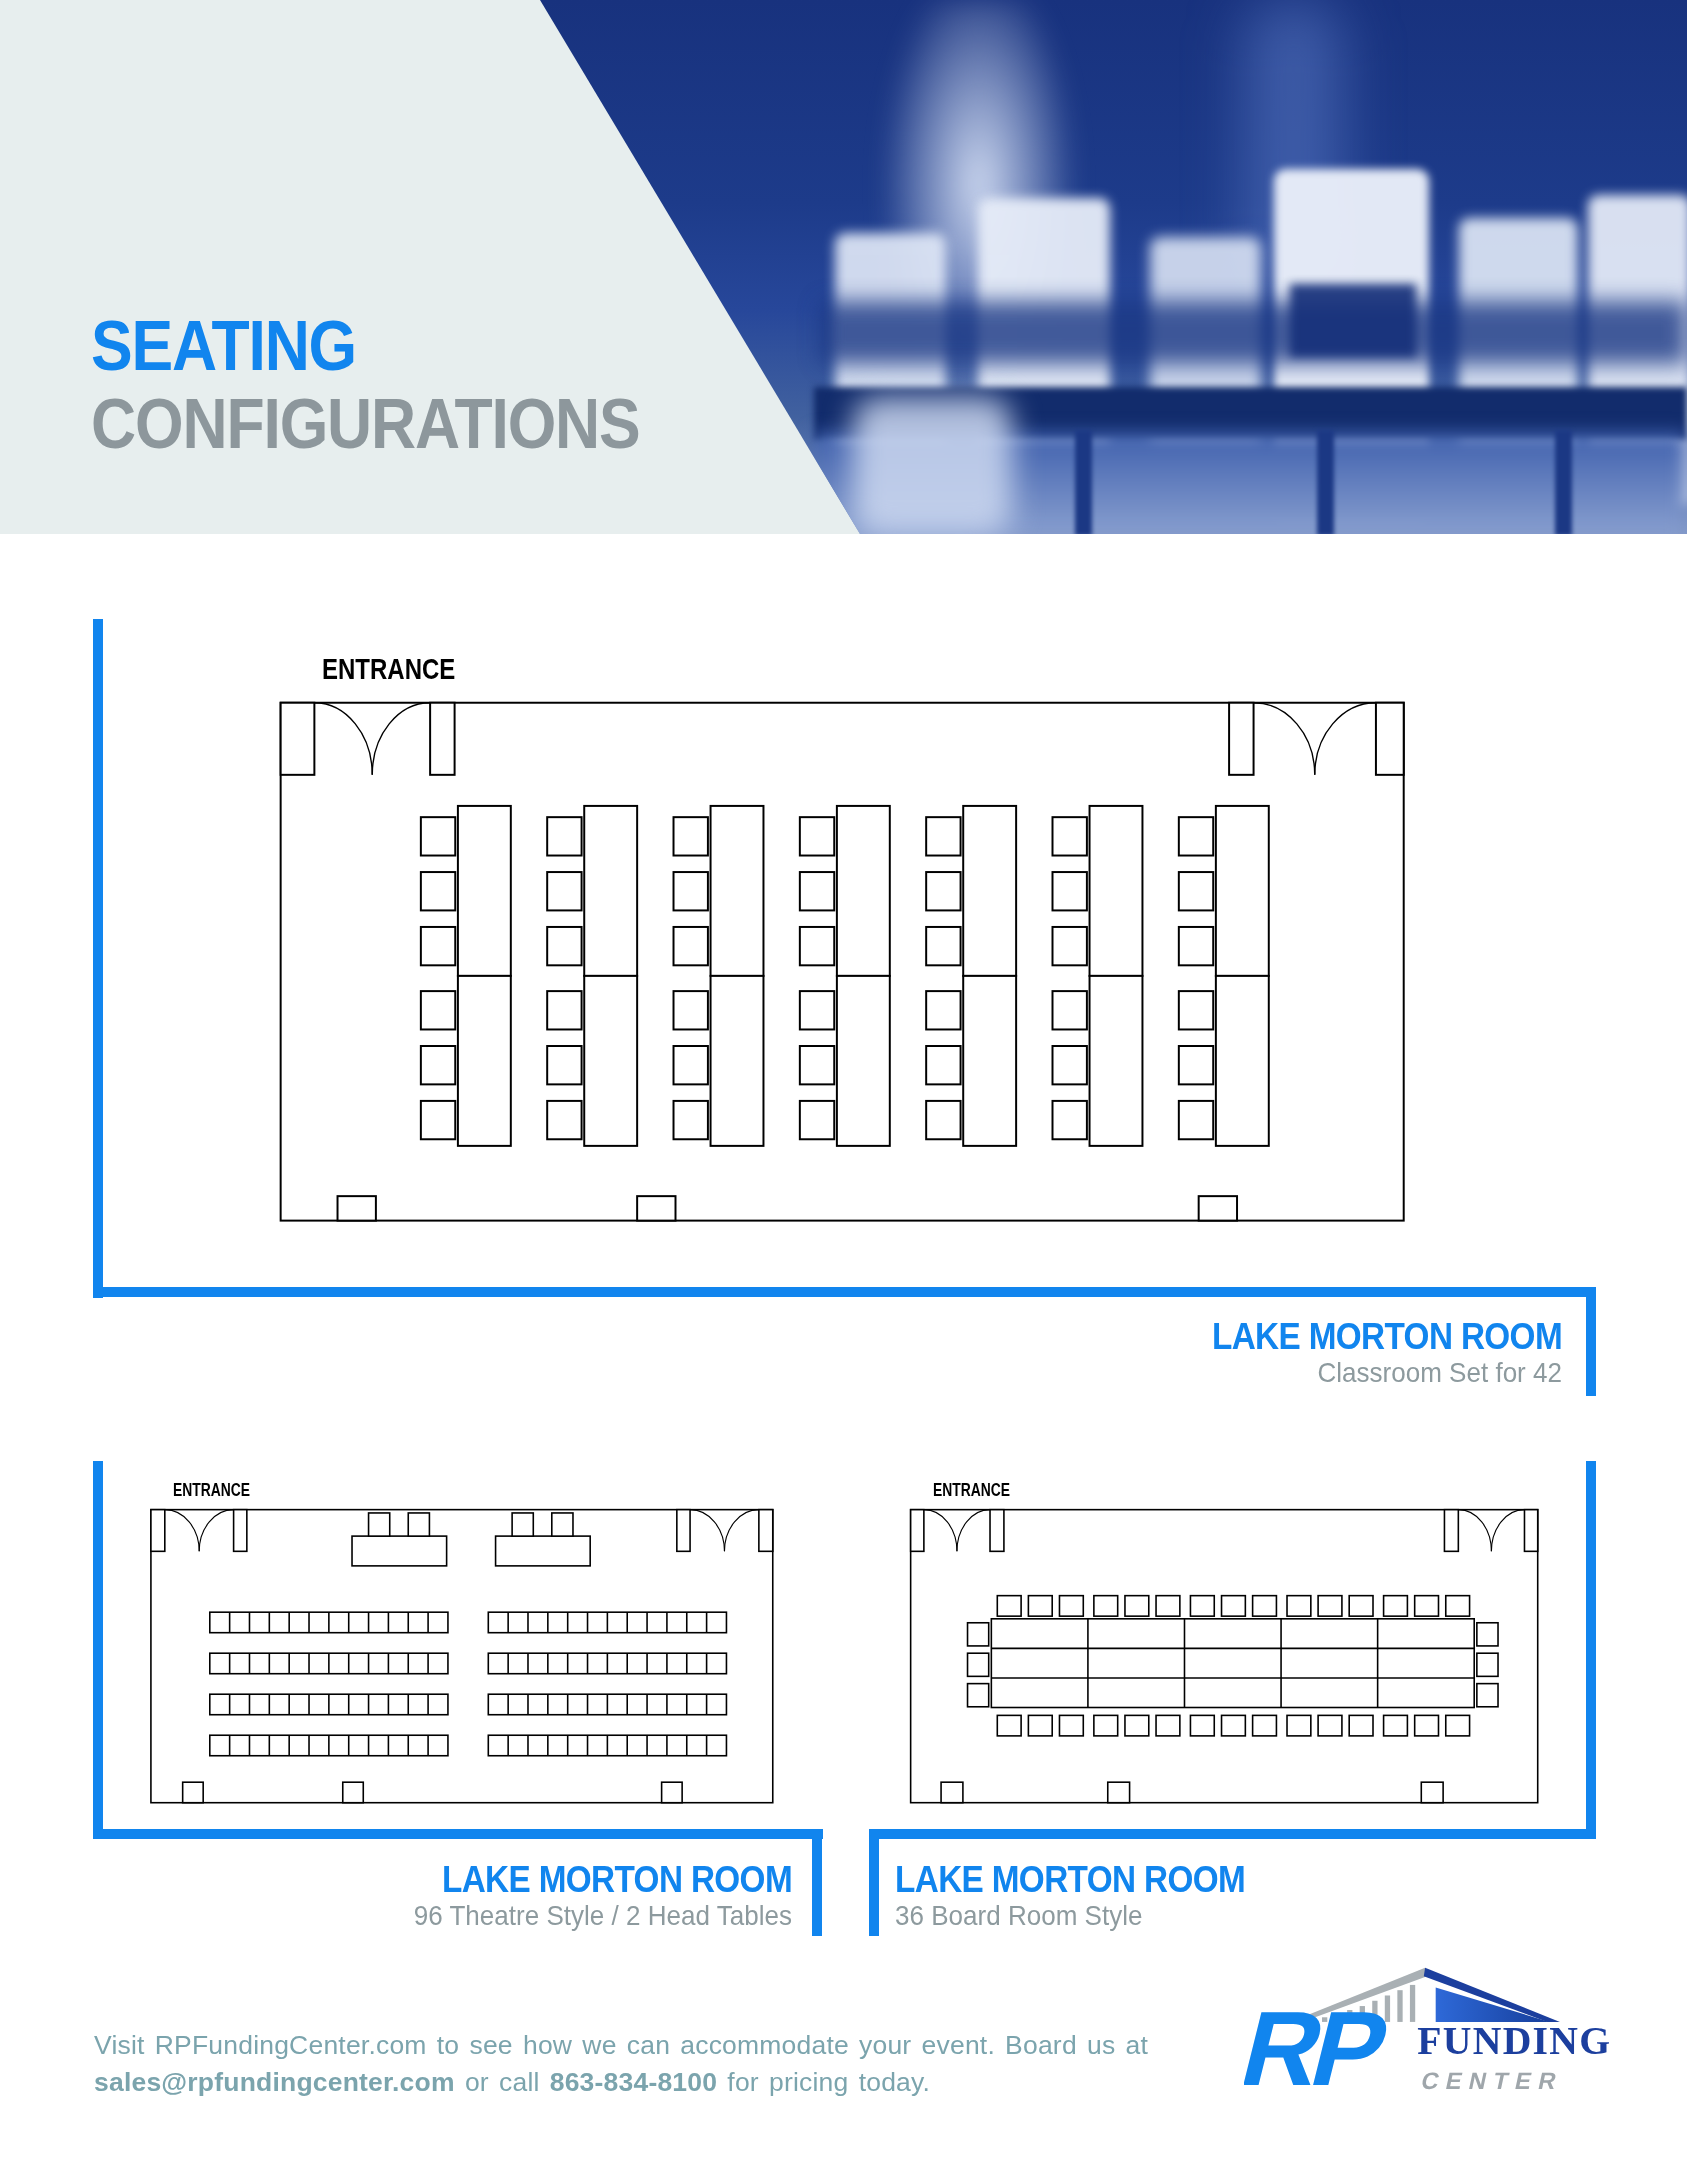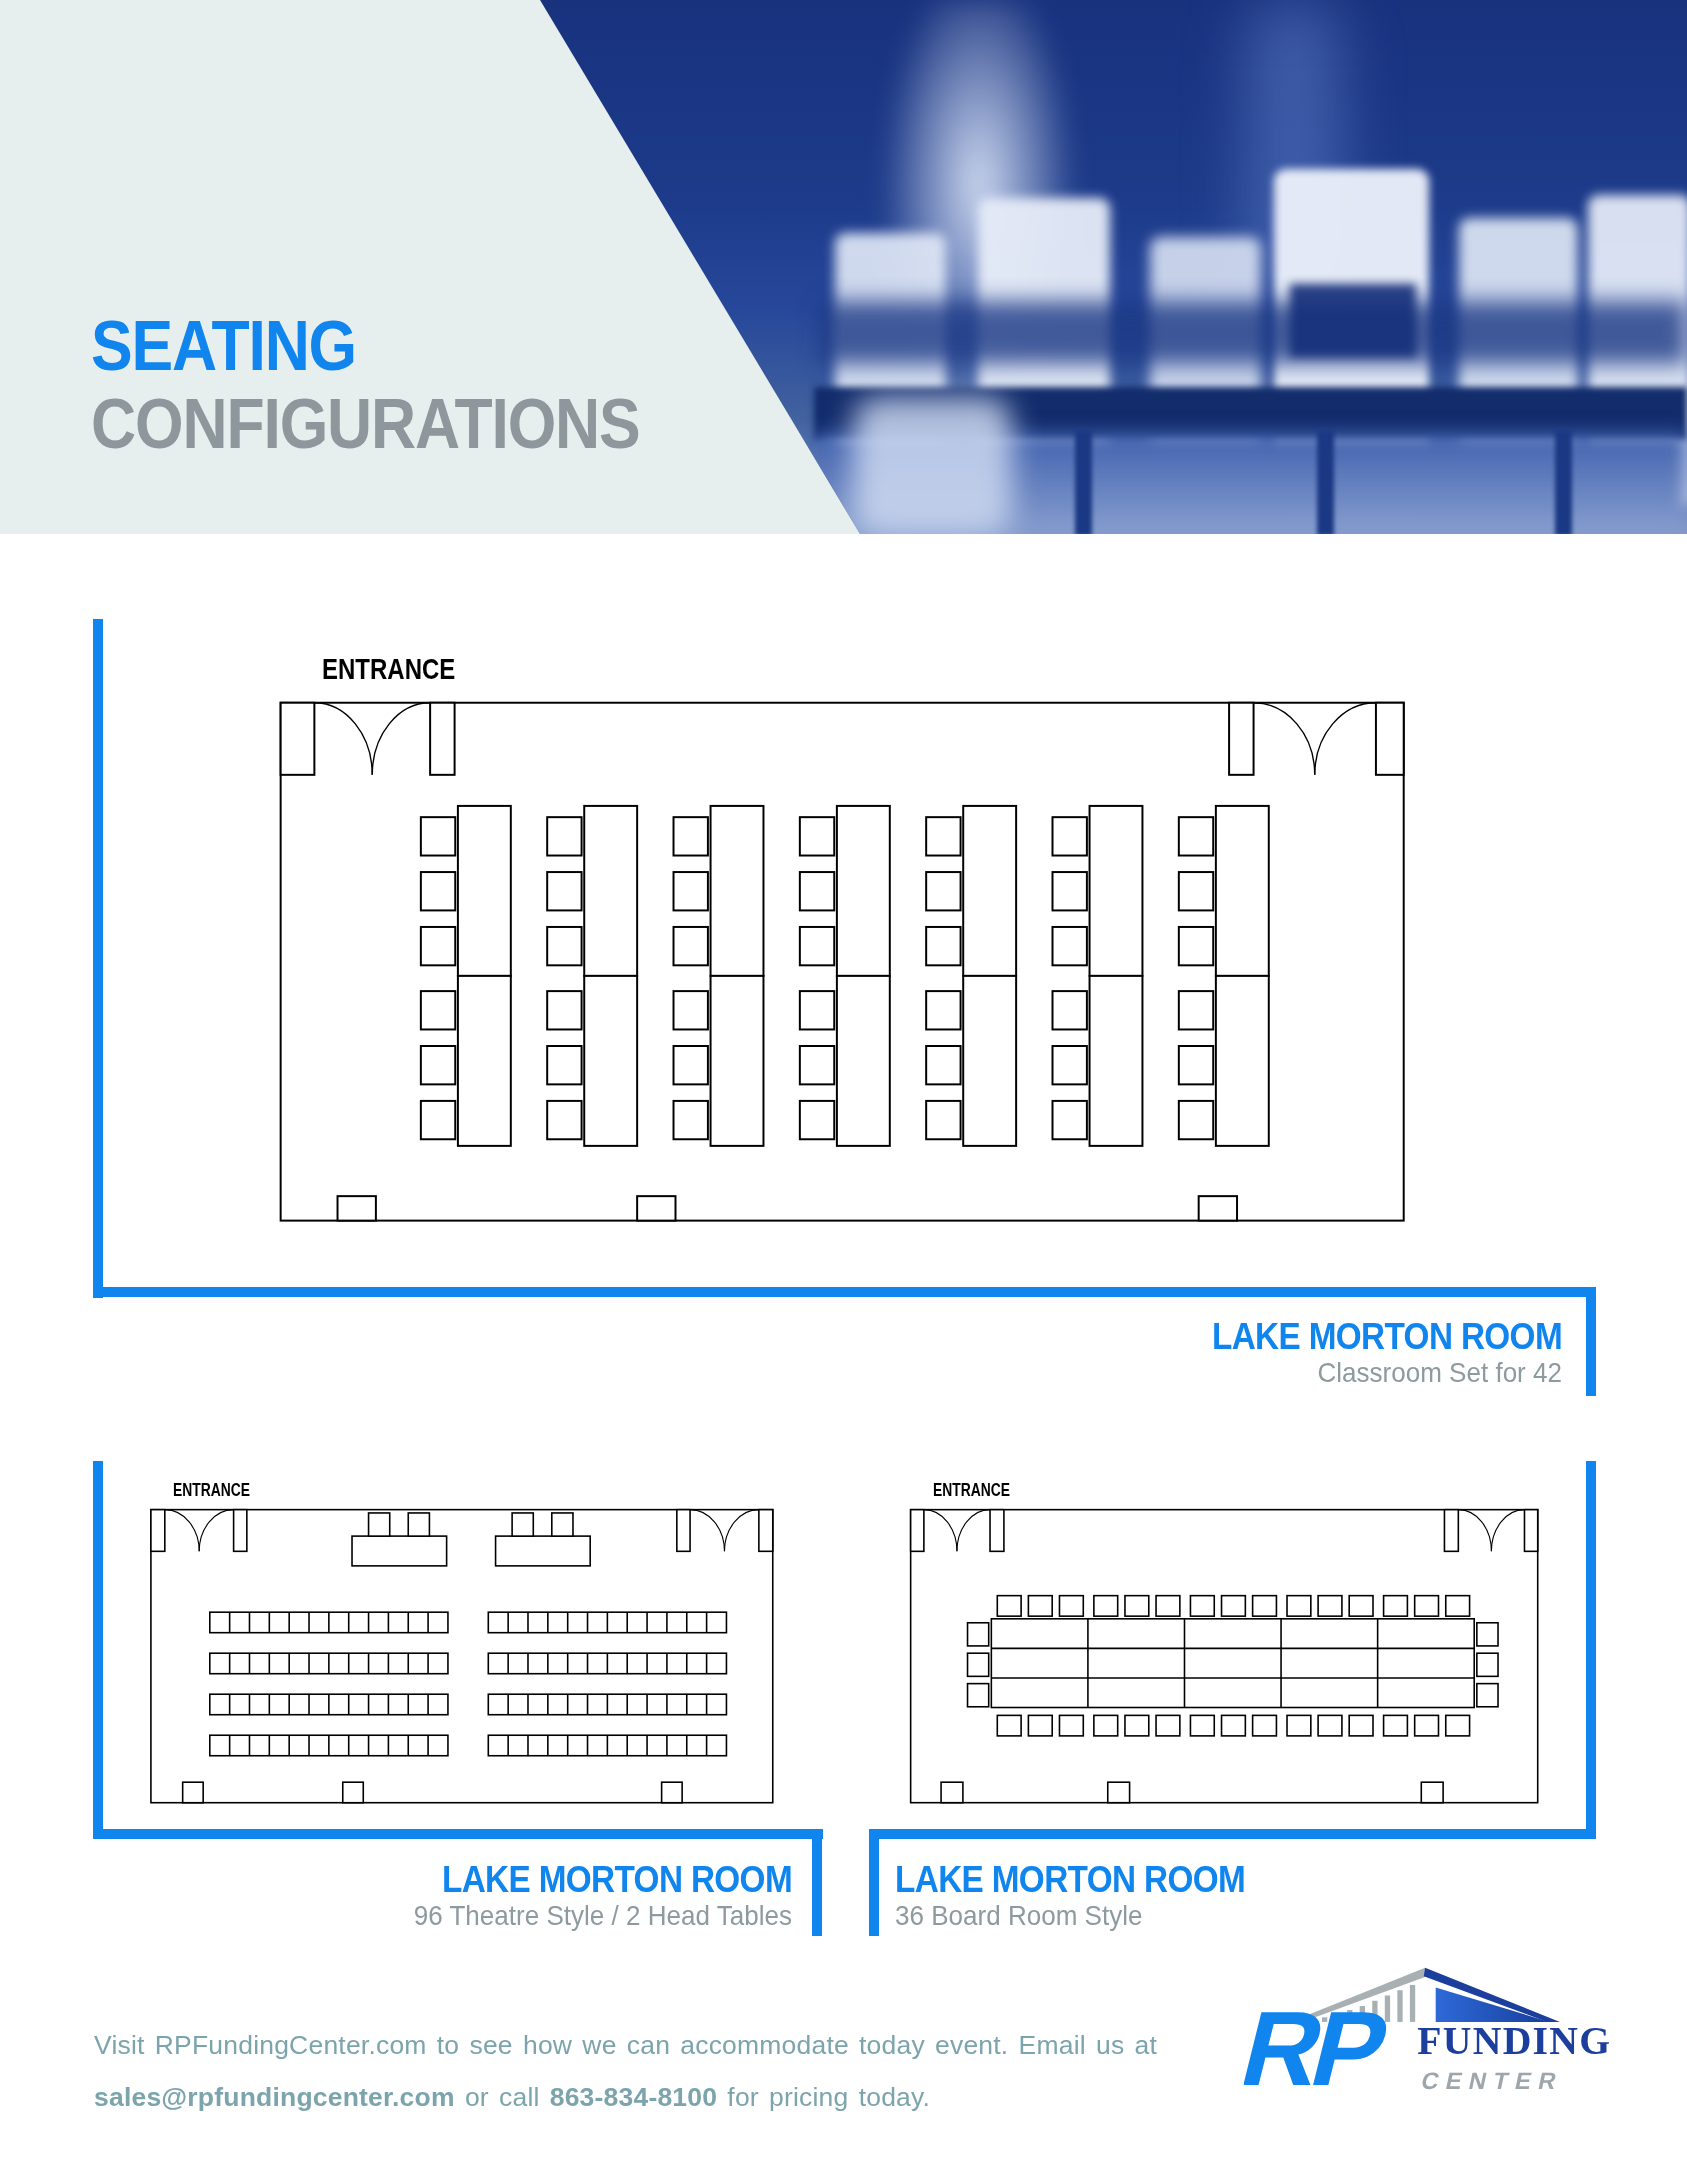--- a/index.html
+++ b/index.html
@@ -329,23 +329,23 @@
       <rect x="50" y="416" width="33" height="31" fill="#fff" stroke="#000000" stroke-width="2.4"></rect>
       <rect x="302" y="416" width="33" height="31" fill="#fff" stroke="#000000" stroke-width="2.4"></rect>
       <rect x="776" y="416" width="33" height="31" fill="#fff" stroke="#000000" stroke-width="2.4"></rect>
     </svg></div>
 <div class="abs roomlabel alignL" style="left:895px;top:1860px;width:595px;">
   <div class="room-name">LAKE MORTON ROOM</div>
   <div class="room-config">36 Board Room Style</div>
 </div>
 
 <div class="abs footline" style="top:2032px;">
-  <span>Visit RPFundingCenter.com to see how we can accommodate today event. Email us at</span>
-</div>
-<div class="abs footline" style="top:2069px;margin-top:15px;">
+  <span>Visit RPFundingCenter.com to see how we can accommodate your event. Board us at</span>
+</div>
+<div class="abs footline" style="top:2069px;">
   <b>sales@rpfundingcenter.com</b><span> or call </span><b>863-834-8100</b><span> for pricing today.</span>
 </div>
 
 <div class="abs" id="logo">
   <svg width="390" height="159" viewBox="0 0 590 240">
     <defs>
       <linearGradient id="roofGrad" x1="0" y1="0" x2="1" y2="0">
         <stop offset="0" stop-color="#2e69d8"></stop>
         <stop offset="1" stop-color="#173f9c"></stop>
       </linearGradient>

